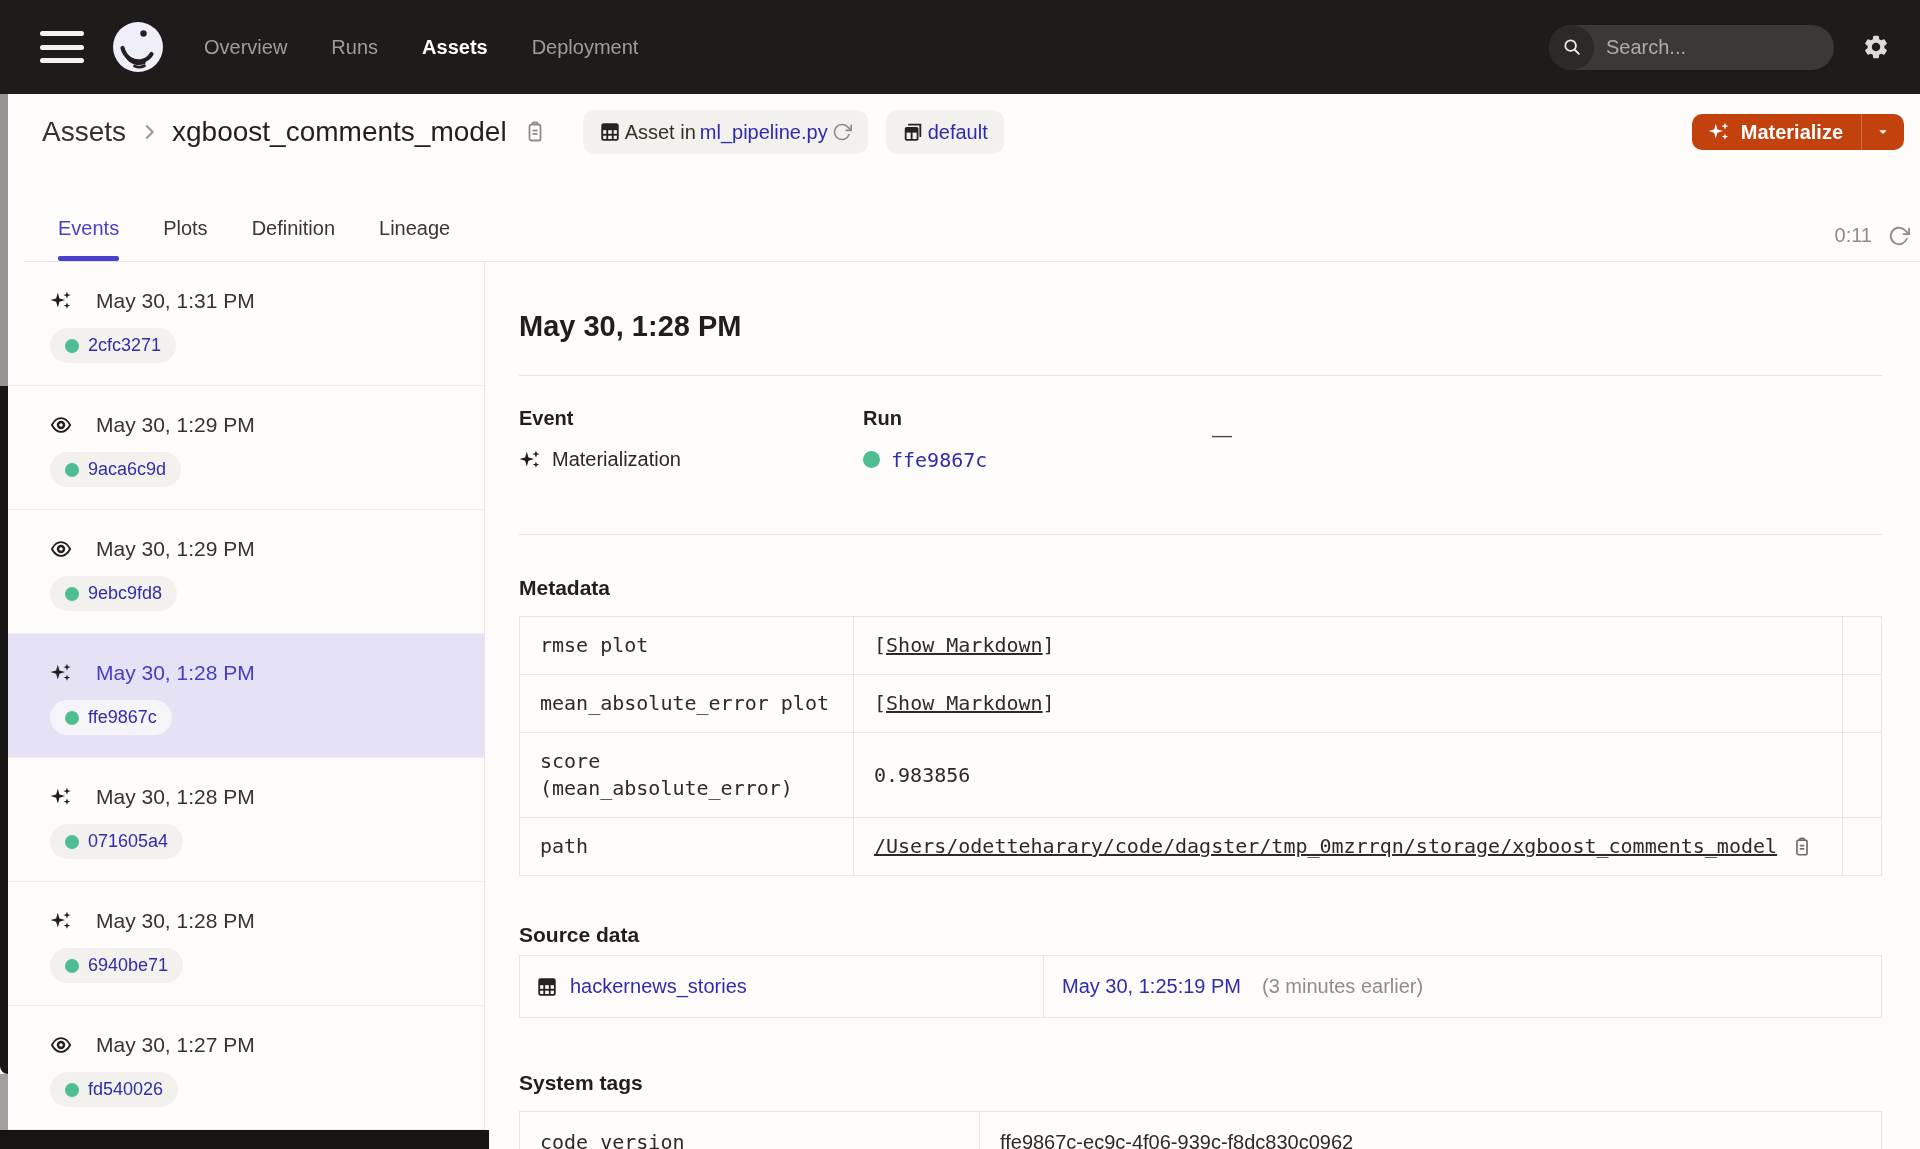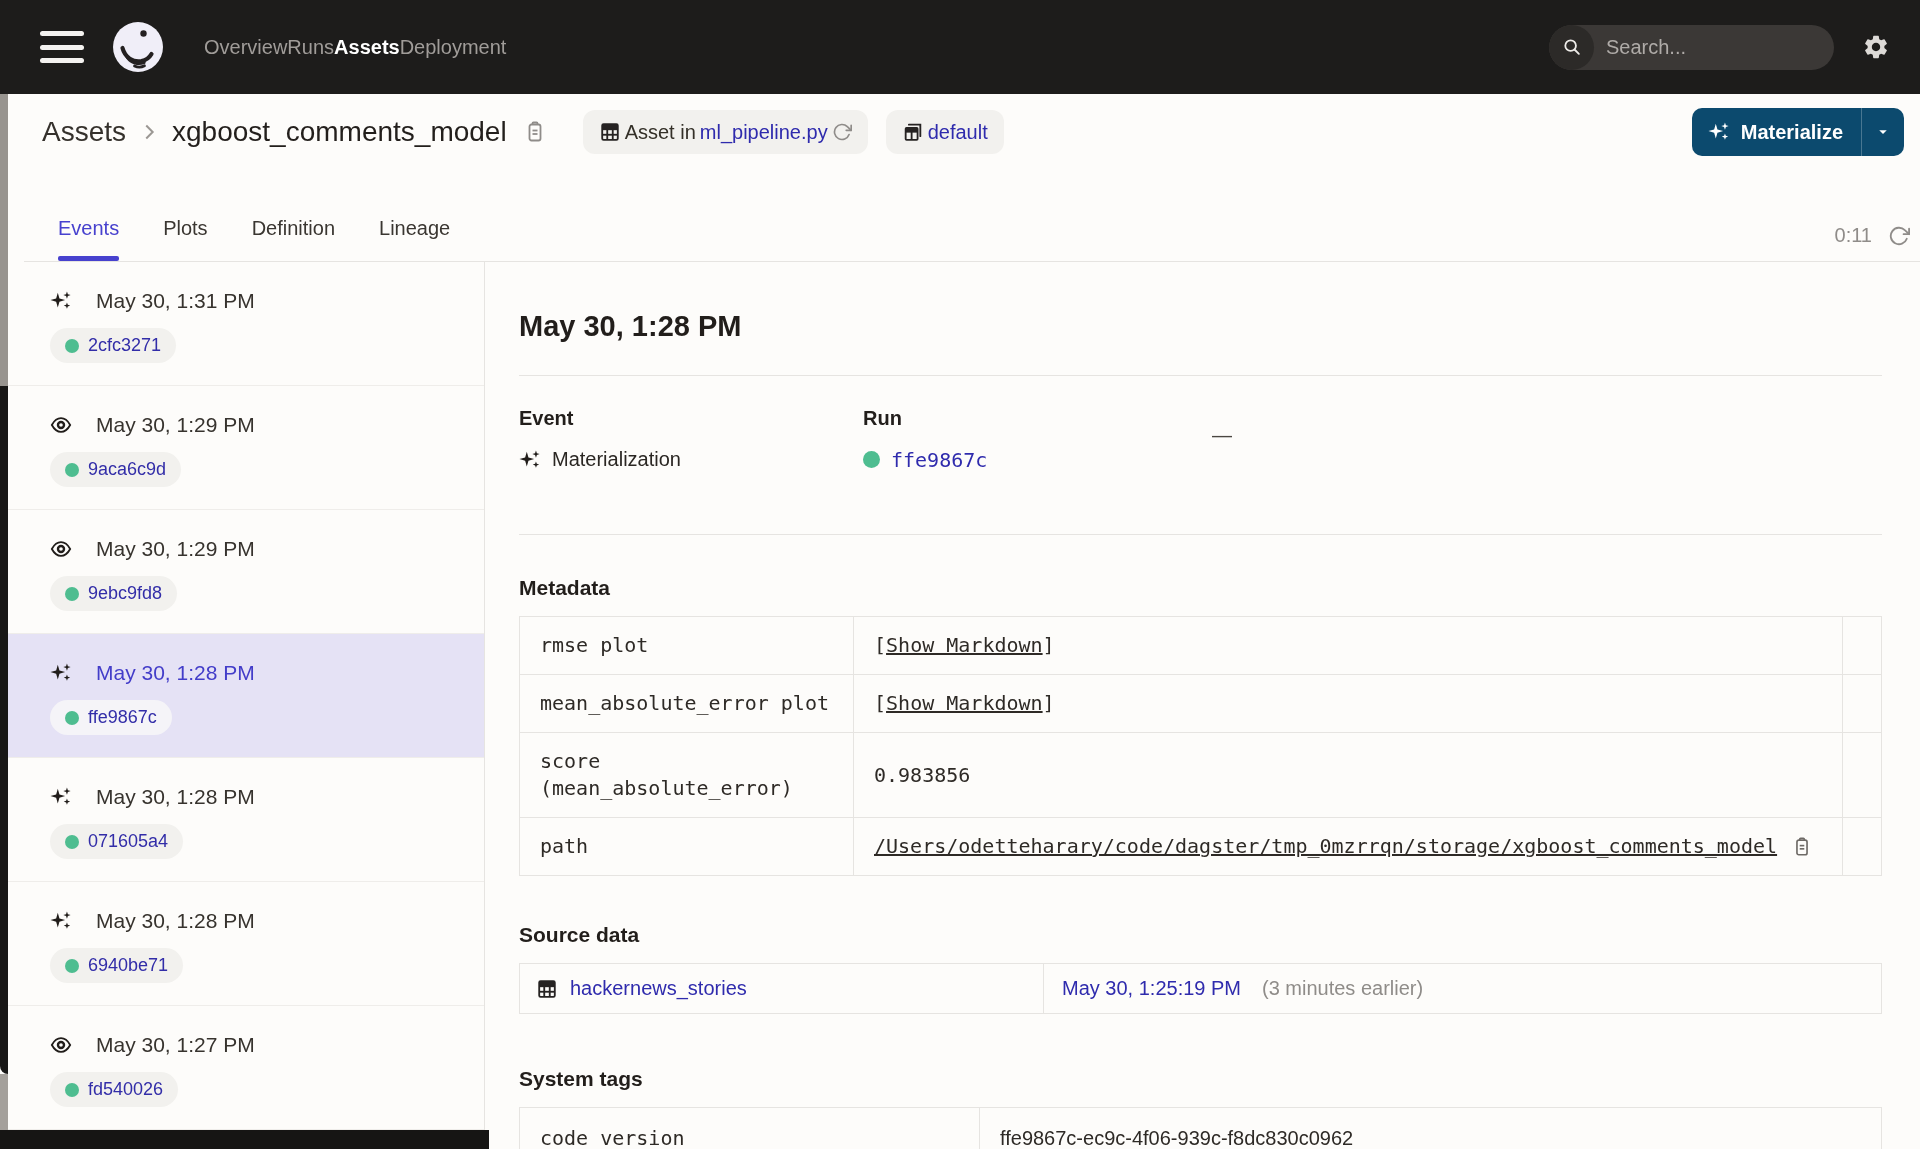--- a/index.html
+++ b/index.html
@@ -20,21 +20,21 @@
 
   
   .topnav{
     position:absolute;top:0;left:0;width:1920px;height:94px;
     background:var(--nav-bg);display:flex;align-items:center;
     padding:0 30px 0 40px;z-index:20;
   }
   .hamburger{width:44px;height:32px;display:flex;flex-direction:column;justify-content:space-between;}
   .hamburger span{display:block;height:5px;border-radius:2.5px;background:#F4F2F0;}
   .logo{margin-left:28px;width:52px;height:52px;}
-  .nav-links{display:flex;align-items:center;margin-left:40px;}
+  .nav-links{display:flex;align-items:center;gap:44px;margin-left:40px;}
   .nav-link{font-size:20px;color:#A09C99;}
   .nav-link.active{color:#FFFFFF;font-weight:700;}
   .nav-spacer{flex:1;}
   .searchbox{
     width:285px;height:45px;border-radius:23px;background:#3B3836;
     display:flex;align-items:center;overflow:hidden;
   }
   .search-circle{width:45px;height:45px;border-radius:50%;background:#2C2A28;
     display:flex;align-items:center;justify-content:center;flex:none;}
   .search-input{
@@ -57,21 +57,21 @@
   .badge{
     margin-left:36px;height:44px;border-radius:12px;background:var(--pill);
     display:flex;align-items:center;gap:4px;padding:0 16px;font-size:20px;color:#343028;
   }
   .badge + .badge{margin-left:18px;}
   .badge .badge-link{color:var(--link);}
   .badge .badge-refresh{color:#8F8C89;display:flex;}
   .badge .b-icon{color:#262322;display:flex;}
   .header-spacer{flex:1;}
   .materialize{
-    height:48px;border-radius:10px;background:#0c4a6e;color:#fff;
+    height:36px;border-radius:10px;background:#c2410c;color:#fff;
     display:flex;align-items:stretch;overflow:hidden;
   }
   .mat-main{display:flex;align-items:center;gap:11px;padding:0 18px 0 16px;
     font-size:20px;font-weight:600;}
   .mat-divider{width:1px;background:rgba(255,255,255,.25);}
   .mat-caret{width:42px;display:flex;align-items:center;justify-content:center;}
 
   
   .tabsbar{
     position:absolute;top:170px;left:24px;width:1912px;height:92px;
@@ -139,21 +139,21 @@
   .meta-val{
     padding:15px 20px;border-right:1px solid var(--border);
     font-family:"DejaVu Sans Mono",monospace;font-size:20px;line-height:27px;color:#2E2A26;
     display:flex;align-items:center;gap:14px;
   }
   .md-link .u{text-decoration:underline;}
   .path-link{text-decoration:underline;}
   .path-copy{color:#6E6A66;flex:none;}
 
   .h-src{margin-top:46px;}
-  .src-table{margin-top:16px;border:1px solid var(--border);display:grid;grid-template-columns:524px 1fr;height:51px;}
+  .src-table{margin-top:8px;border:1px solid var(--border);display:grid;grid-template-columns:524px 1fr;height:63px;}
   .src-cell1{display:flex;align-items:center;gap:12px;padding:0 16px;border-right:1px solid var(--border);}
   .src-cell1 .b-icon{color:#262322;display:flex;}
   .src-asset{font-size:20px;color:var(--link);}
   .src-cell2{display:flex;align-items:center;gap:21px;padding:0 18px;}
   .src-time{font-size:20px;color:var(--link);}
   .src-rel{font-size:20px;color:var(--gray);}
 
   .h-tags{margin-top:52px;}
   .tags-table{margin-top:16px;border:1px solid var(--border);}
   .tags-row{display:grid;grid-template-columns:460px 1fr;}

